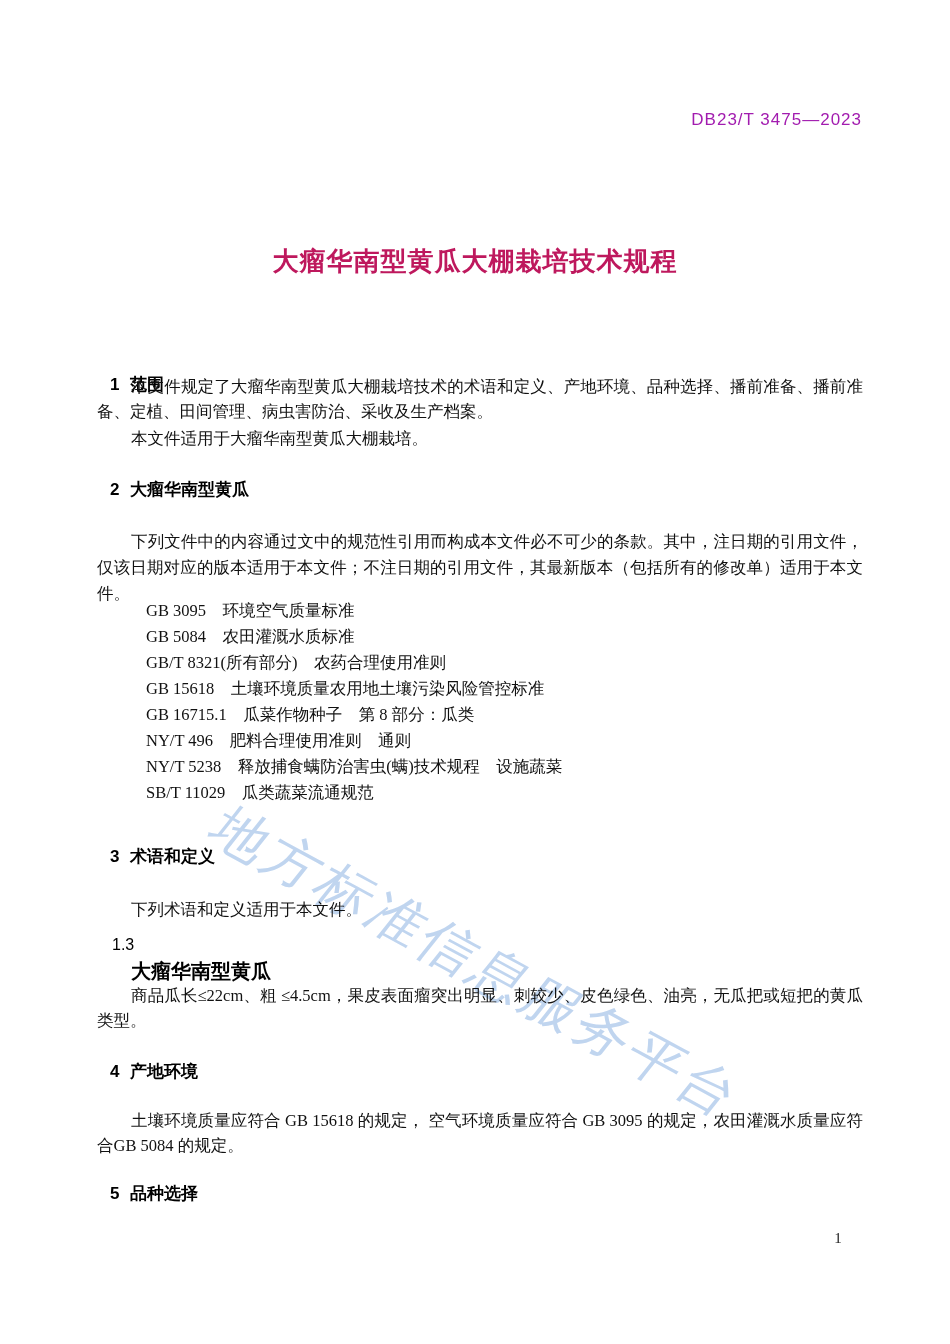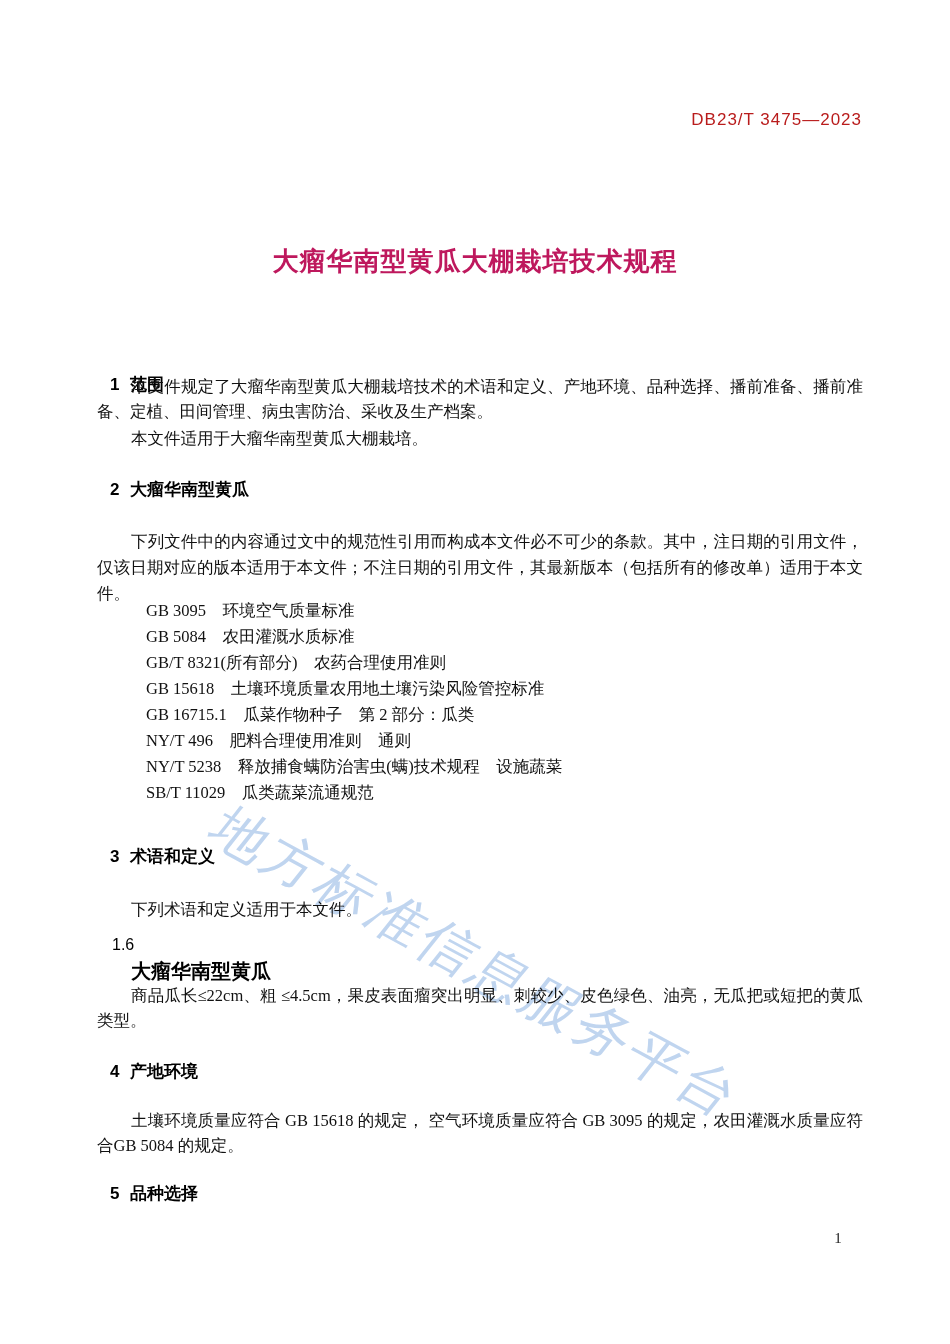--- a/index.html
+++ b/index.html
@@ -29,21 +29,21 @@
     transform: rotate(28.5deg) skewX(-10deg);
     user-select: none;
   }
   .doc-code {
     position: absolute;
     top: 110px;
     right: 88px;
     font-family: "Liberation Sans", "DejaVu Sans", sans-serif;
     font-size: 17px;
     letter-spacing: 1px;
-    color: #b91c1c;
+    color: #a21caf;
     text-align: right;
   }
   .doc-title {
     position: absolute;
     top: 244px;
     left: 0;
     width: 100%;
     text-align: center;
     font-family: "Liberation Sans", "DejaVu Sans", sans-serif;
     font-size: 26px;
@@ -115,29 +115,29 @@
     <p class="block para" style="top:374px;">本文件规定了大瘤华南型黄瓜大棚栽培技术的术语和定义、产地环境、品种选择、播前准备、播前准备、定植、田间管理、病虫害防治、采收及生产档案。</p>
     <p class="block para" style="top:426px;">本文件适用于大瘤华南型黄瓜大棚栽培。</p>
 
     <div class="block sec-heading" style="top:478px;"><span class="sec-num">2</span><span>大瘤华南型黄瓜</span></div>
     <p class="block para lh26" style="top:529px;">下列文件中的内容通过文中的规范性引用而构成本文件必不可少的条款。其中，注日期的引用文件，仅该日期对应的版本适用于本文件；不注日期的引用文件，其最新版本（包括所有的修改单）适用于本文件。</p>
     <div class="block ref-list" style="top:598px;">
       <div class="ref-item">GB 3095　环境空气质量标准</div>
       <div class="ref-item">GB 5084　农田灌溉水质标准</div>
       <div class="ref-item">GB/T 8321(所有部分)　农药合理使用准则</div>
       <div class="ref-item">GB 15618　土壤环境质量农用地土壤污染风险管控标准</div>
-      <div class="ref-item">GB 16715.1　瓜菜作物种子　第 2 部分：瓜类</div>
+      <div class="ref-item">GB 16715.1　瓜菜作物种子　第 8 部分：瓜类</div>
       <div class="ref-item">NY/T 496　肥料合理使用准则　通则</div>
       <div class="ref-item">NY/T 5238　释放捕食螨防治害虫(螨)技术规程　设施蔬菜</div>
       <div class="ref-item">SB/T 11029　瓜类蔬菜流通规范</div>
     </div>
 
     <div class="block sec-heading" style="top:845px;"><span class="sec-num">3</span><span>术语和定义</span></div>
     <p class="block para" style="top:897px;">下列术语和定义适用于本文件。</p>
-    <div class="block clause-label" style="top:936px;">1.6</div>
+    <div class="block clause-label" style="top:936px;">1.3</div>
     <div class="block term-name" style="top:958px;">大瘤华南型黄瓜</div>
     <p class="block para" style="top:983px;">商品瓜长≤22cm、粗 ≤4.5cm，果皮表面瘤突出明显、刺较少、皮色绿色、油亮，无瓜把或短把的黄瓜类型。</p>
 
     <div class="block sec-heading" style="top:1060px;"><span class="sec-num">4</span><span>产地环境</span></div>
     <p class="block para" style="top:1108px;">土壤环境质量应符合 GB 15618 的规定， 空气环境质量应符合 GB 3095 的规定，农田灌溉水质量应符合GB 5084 的规定。</p>
 
     <div class="block sec-heading" style="top:1182px;"><span class="sec-num">5</span><span>品种选择</span></div>
 
     <div class="page-number">1</div>
   </div>

